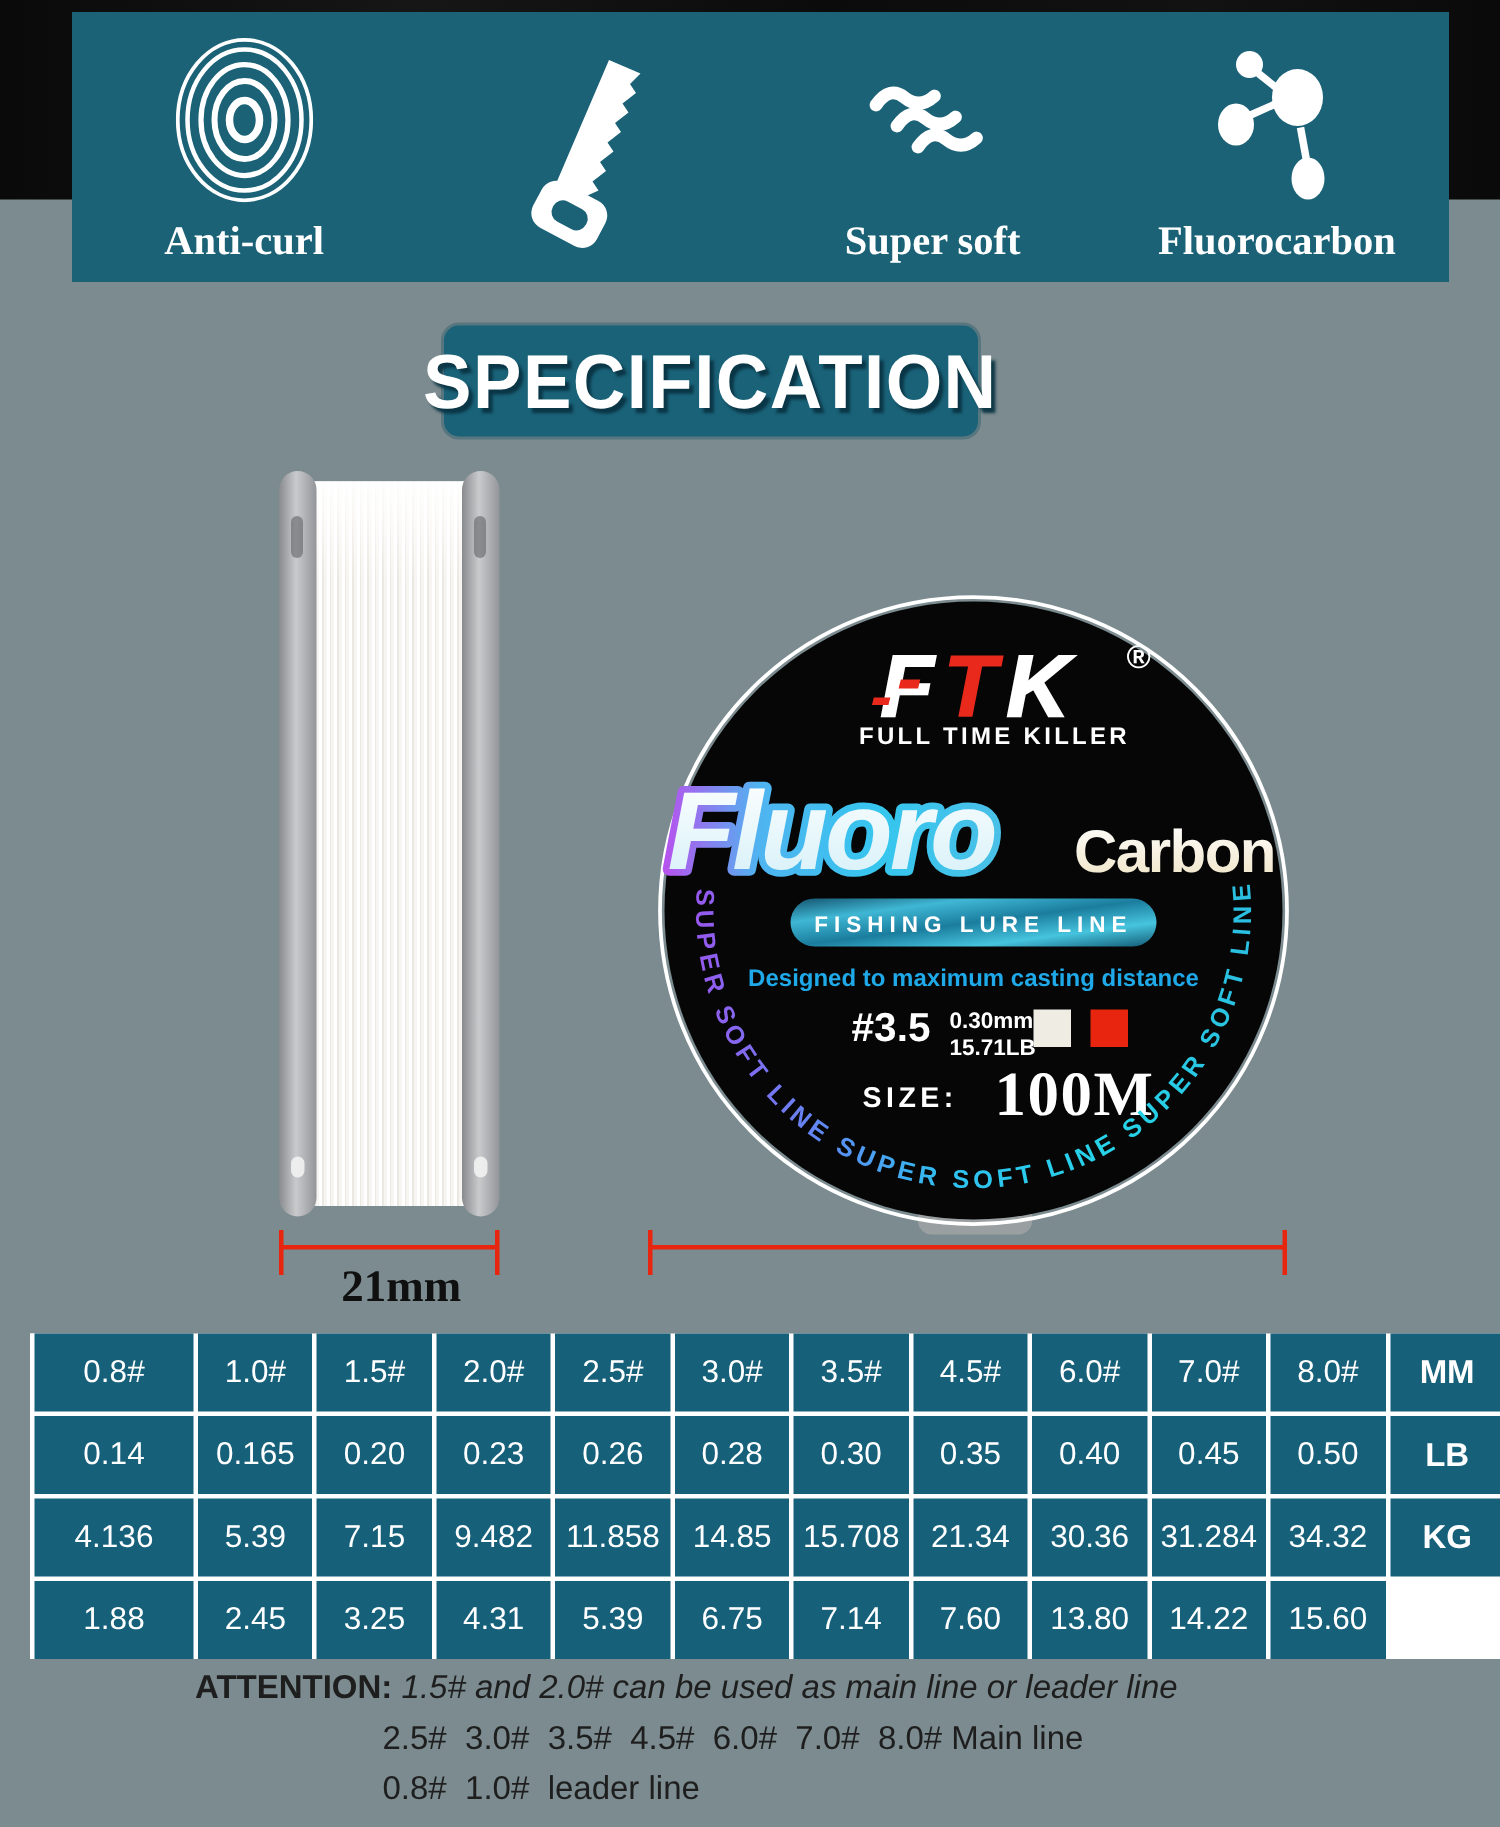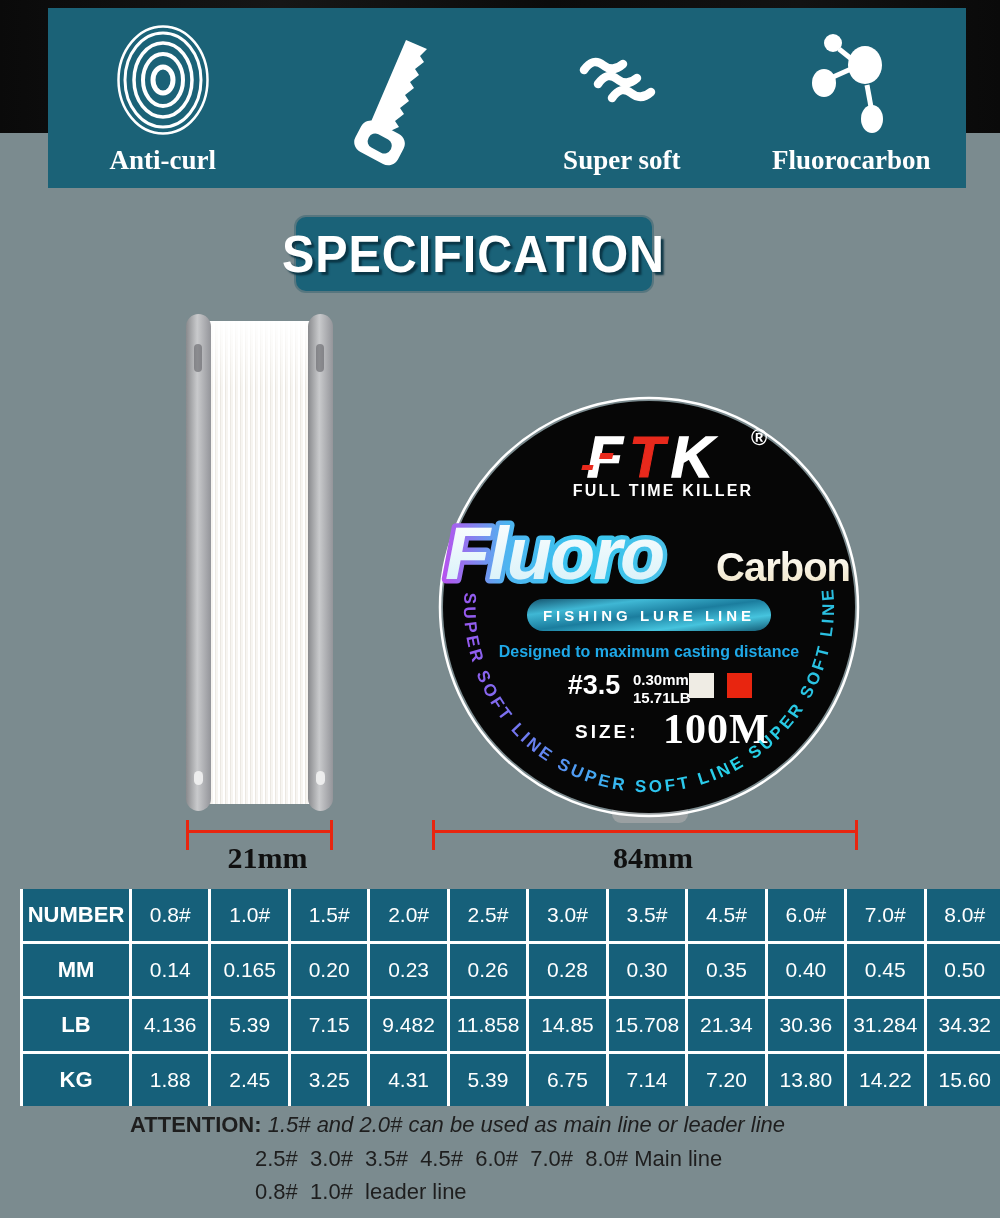--- a/index.html
+++ b/index.html
@@ -218,25 +218,23 @@
   <div class="dim dim21">
     <div class="tick l"></div>
     <div class="tick r"></div>
     <div class="bar"></div>
     <div class="dlabel">21mm</div>
   </div>
   <div class="dim dim84">
     <div class="tick l"></div>
     <div class="tick r"></div>
     <div class="bar"></div>
-    <div class="dlabel">84mm</div>
   </div>
 
   <div class="spec-table">
-    <div class="cell rowlabel">NUMBER</div>
     <div class="cell">0.8#</div>
     <div class="cell">1.0#</div>
     <div class="cell">1.5#</div>
     <div class="cell">2.0#</div>
     <div class="cell">2.5#</div>
     <div class="cell">3.0#</div>
     <div class="cell">3.5#</div>
     <div class="cell">4.5#</div>
     <div class="cell">6.0#</div>
     <div class="cell">7.0#</div>
@@ -269,21 +267,21 @@
     <div class="cell">34.32</div>
 
     <div class="cell rowlabel">KG</div>
     <div class="cell">1.88</div>
     <div class="cell">2.45</div>
     <div class="cell">3.25</div>
     <div class="cell">4.31</div>
     <div class="cell">5.39</div>
     <div class="cell">6.75</div>
     <div class="cell">7.14</div>
-    <div class="cell">7.20</div>
+    <div class="cell">7.60</div>
     <div class="cell">13.80</div>
     <div class="cell">14.22</div>
     <div class="cell">15.60</div>
   </div>
 
   <div class="attn attn1"><span class="alabel">ATTENTION:</span><span> </span><span class="atext">1.5# and 2.0# can be used as main line or leader line</span></div>
   <div class="attn attn2 atext">2.5#  3.0#  3.5#  4.5#  6.0#  7.0#  8.0# Main line</div>
   <div class="attn attn3 atext">0.8#  1.0#  leader line</div>
 
 </div>

